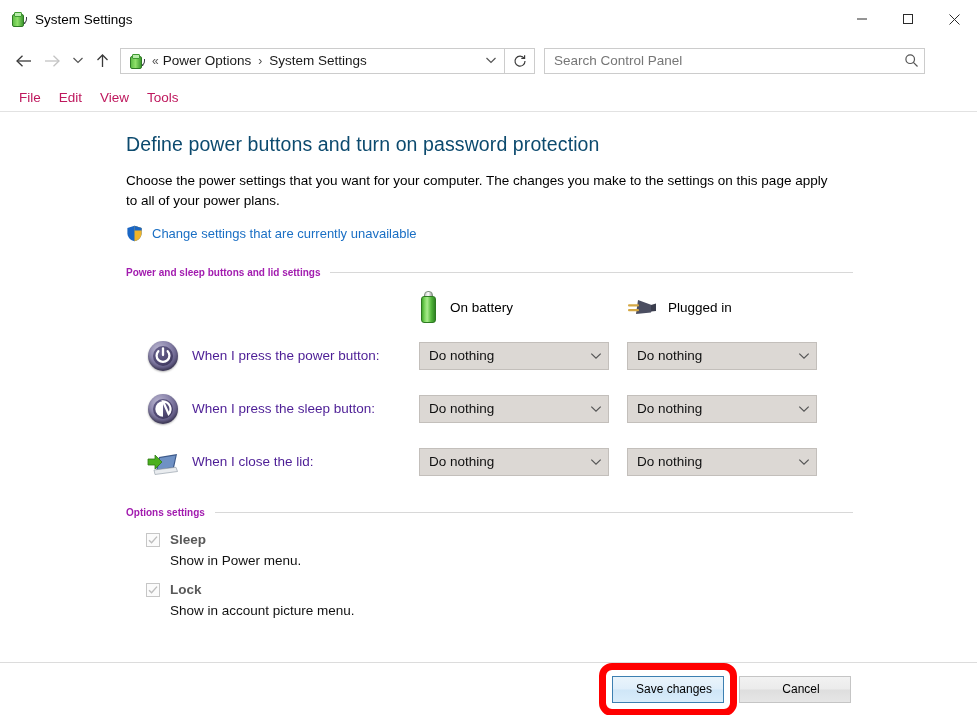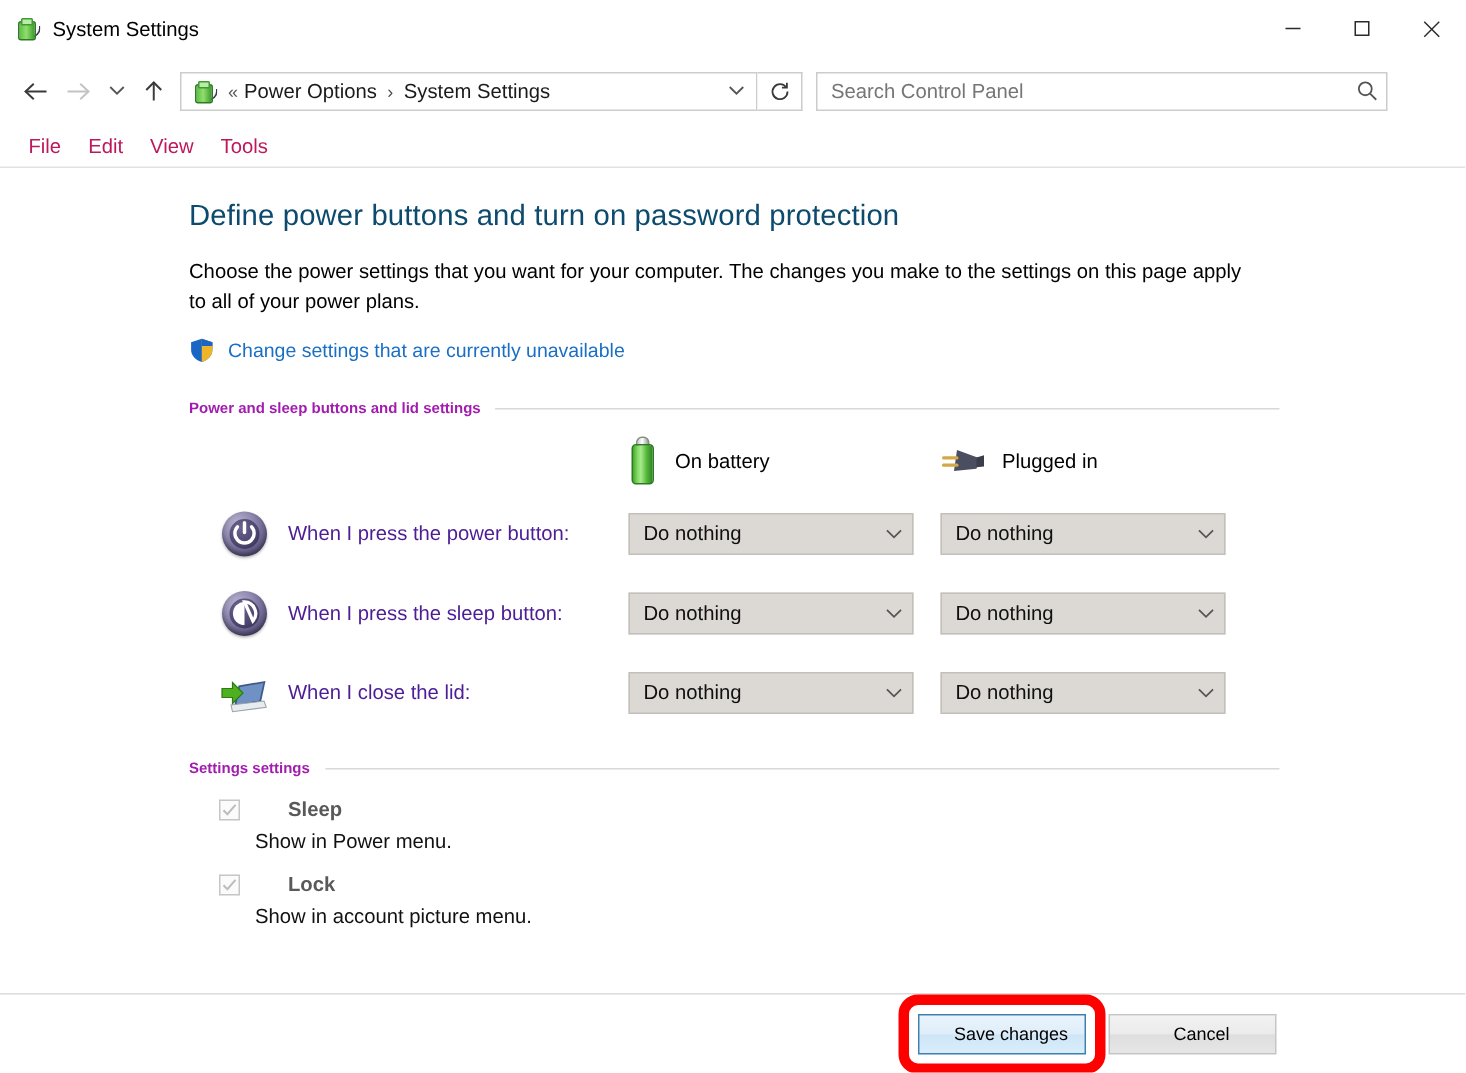--- a/index.html
+++ b/index.html
@@ -354,21 +354,20 @@
     border-radius: 50%;
     background: radial-gradient(circle at 35% 30%, #6a6490 0%, #4c456e 60%, #2f2a4a 100%);
   }
 
   
   .check-row {
     display: flex;
     align-items: center;
     margin-top: 14px;
     padding-left: 20px;
-    gap: 22px;
   }
   .checkbox {
     width: 14px; height: 14px;
     border: 1px solid #c6c6c6;
     background: #fbfbfb;
     box-sizing: border-box;
     position: relative;
     flex: none;
   }
   .check-label {
@@ -657,21 +656,21 @@
       <span class="combo-text">Do nothing</span>
       <span class="combo-arrow">
         <svg width="12" height="8" viewBox="0 0 12 8">
             <polyline points="1.3,1.6 6,6.2 10.7,1.6" fill="none" stroke="#555" stroke-width="1.2"></polyline>
           </svg>
       </span>
     </span>
   </div>
 
   <div class="section-head" style="margin-top:19px;">
-    <span class="section-head-label">Settings settings</span>
+    <span class="section-head-label">Options settings</span>
     <span class="section-head-line"></span>
   </div>
 
   <div class="check-row">
     <span class="checkbox">
       <svg width="12" height="12" viewBox="0 0 12 12" style="position:absolute;left:0;top:0;">
         <polyline points="2,6.2 4.6,8.8 10,2.6" fill="none" stroke="#bdbdbd" stroke-width="1.4"></polyline>
       </svg>
     </span>
     <span class="check-label">Sleep</span>

